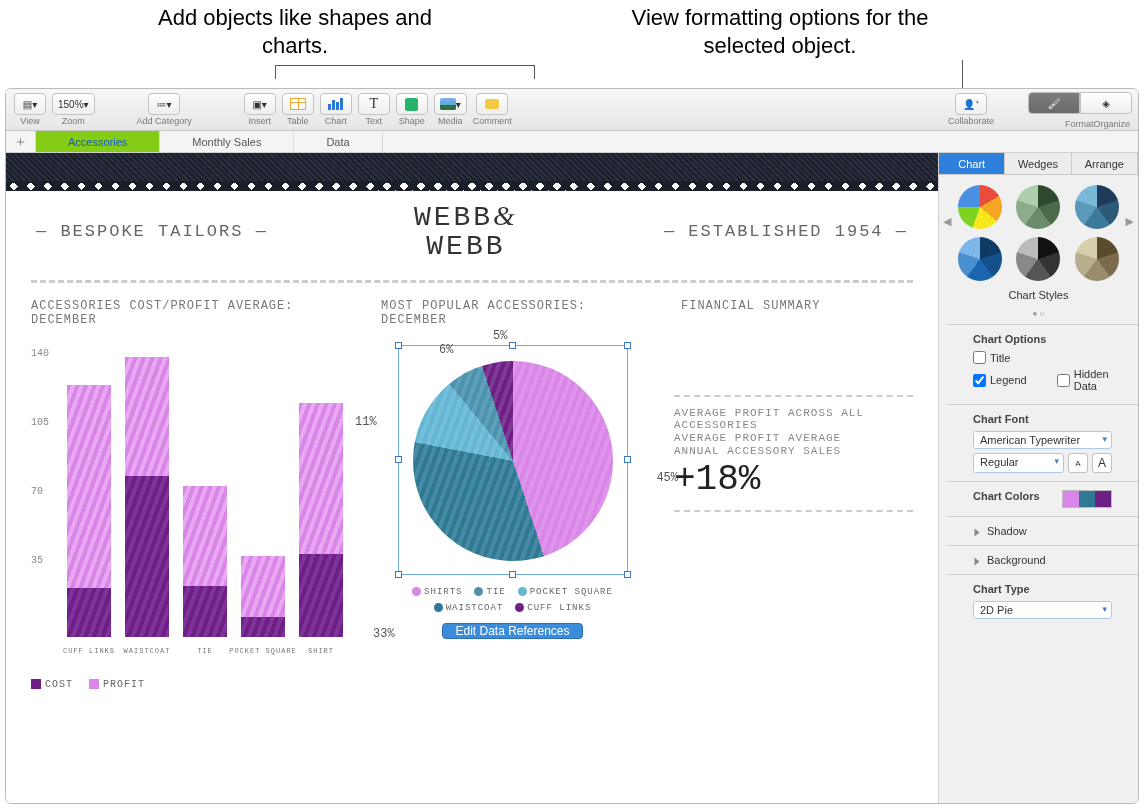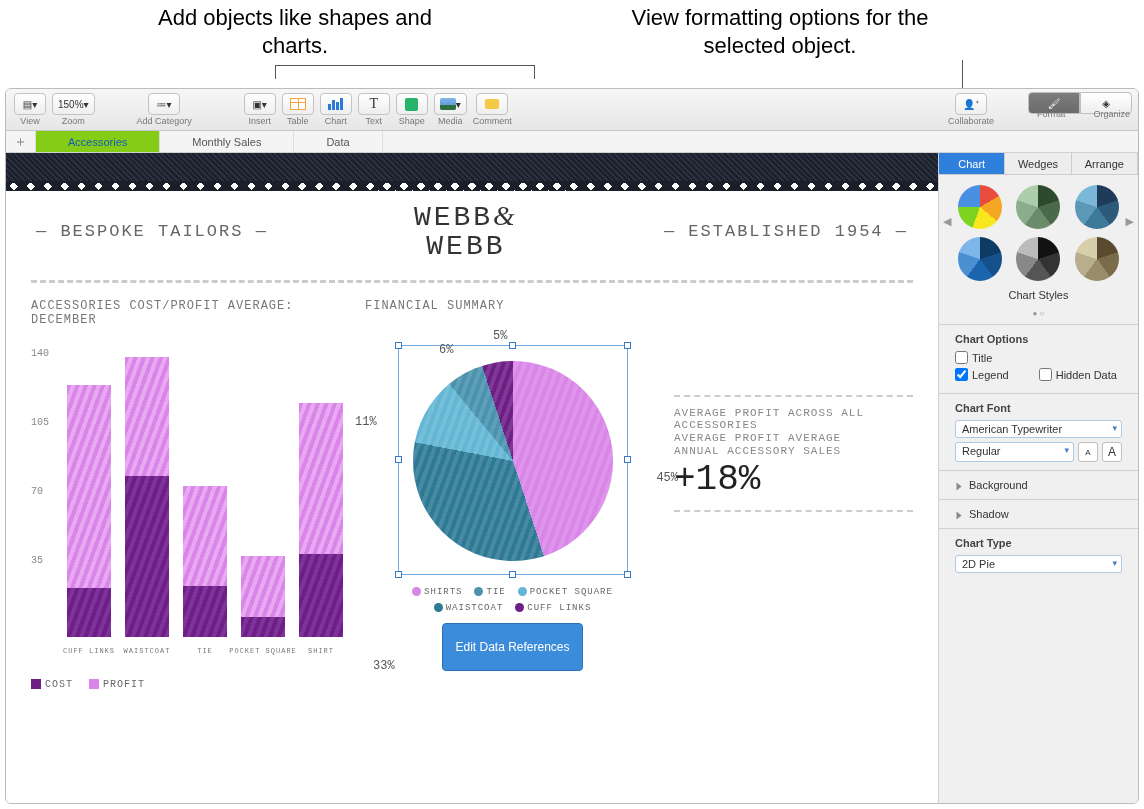--- a/index.html
+++ b/index.html
@@ -23,57 +23,57 @@
 .tab { padding: 0 32px; display: flex; align-items: center; border-right: 1px solid #ddd; font-size: 11px; color: #555; cursor: pointer; }
 .tab.active { background: #84cc16; color: #165bb5; }
 .body-row { flex: 1; display: flex; overflow: hidden; }
 .canvas { flex: 1; overflow: hidden; position: relative; background: #fff; }
 .denim { height: 30px; background: repeating-linear-gradient(45deg,#1b1f2a,#1b1f2a 2px,#2a3040 2px,#2a3040 4px); position: relative; }
 .denim::after { content:""; position:absolute; left:0; right:0; bottom:-8px; height:10px; background: repeating-linear-gradient(-45deg,#1b1f2a 0 6px,transparent 6px 12px),repeating-linear-gradient(45deg,#1b1f2a 0 6px,transparent 6px 12px); }
 .doc-head { display: flex; align-items: center; justify-content: space-between; padding: 18px 30px 8px; }
 .doc-head .caps { font-family: "American Typewriter", Courier, serif; letter-spacing: 2px; font-size: 17px; color: #666; }
 .logo { font-family: "American Typewriter", Courier, serif; font-size: 28px; letter-spacing: 3px; text-align: center; line-height: 1.05; }
 .sep-dash { height: 0; border-top: 3px dashed #ccc; margin: 10px 25px 16px; }
-.section-titles { display: flex; padding: 0 25px; gap: 14px; }
+.section-titles { display: flex; padding: 0 25px; gap: 30px; }
 .section-titles > div { font-family: "American Typewriter", Courier, serif; font-size: 12px; letter-spacing: 1px; color: #777; }
 .st1 { width: 320px; } .st2 { width: 270px; } .st3 { flex: 1; }
 .charts-row { display: flex; padding: 18px 25px 8px; gap: 24px; align-items: flex-start; }
 .bar-box { width: 320px; }
 .bar-area { height: 300px; position: relative; padding-left: 30px; }
 .bar-cats { position: absolute; left: 36px; right: 0; bottom: 8px; top: 10px; display: flex; align-items: flex-end; gap: 14px; }
 .bar { width: 44px; display: flex; flex-direction: column; justify-content: flex-end; height: 100%; position: relative; }
 .bar .seg { width: 100%; }
 .seg.profit { background: repeating-linear-gradient(110deg,#d986e8,#d986e8 4px,#e9a8f2 4px,#e9a8f2 8px); }
 .seg.cost { background: repeating-linear-gradient(110deg,#6e1f86,#6e1f86 4px,#7d339a 4px,#7d339a 8px); }
 .bar .lbl { position: absolute; bottom: -18px; left: 50%; transform: translateX(-50%); font-size: 7px; font-family: "American Typewriter", Courier; letter-spacing: 1px; color: #777; white-space: nowrap; }
 .ytick { position: absolute; left: 0; font-size: 10px; color: #888; font-family: "American Typewriter", Courier; }
 .bar-legend { margin-top: 34px; font-size: 10px; color: #666; display: flex; gap: 16px; font-family: "American Typewriter",Courier; letter-spacing: 1px; }
 .bar-legend .sw { width: 10px; height: 10px; display: inline-block; margin-right: 4px; vertical-align: middle; }
 .pie-box { width: 275px; position: relative; }
 .pie-wrap { position: relative; width: 230px; height: 230px; margin: 0 auto; border: 1px solid #6fa8dc; }
 .sel-handle { position: absolute; width: 7px; height: 7px; background: #fff; border: 1px solid #3a79c7; }
 .pie { width: 200px; height: 200px; border-radius: 50%; margin: 15px auto; background: conic-gradient(#d986e8 0deg 162deg,#2e7a95 162deg 280.8deg,#63b6d4 280.8deg 320.4deg,#4a92ae 320.4deg 342deg,#6e1f86 342deg 360deg); position: relative; overflow: hidden; }
 .pie::after { content:""; position:absolute; inset:0; background: repeating-linear-gradient(110deg, rgba(255,255,255,0.12) 0 4px, transparent 4px 8px); border-radius: 50%; }
 .pie-lbl { position: absolute; font-size: 12px; color: #555; font-family: "American Typewriter",Courier; }
-.edit-btn { display: block; margin: 10px auto 0; background: #3b8cdb; color: #fff; border: 1px solid #2d70b7; border-radius: 4px; padding: 16px 12px; font-size: 12px; cursor: pointer; }
+.edit-btn { display: block; margin: 10px auto 0; background: #3b8cdb; color: #fff; border: 1px solid #2d70b7; border-radius: 4px; padding: 0 12px; font-size: 12px; cursor: pointer; }
 .pie-legend { display: flex; flex-wrap: wrap; gap: 6px 12px; font-size: 9px; color: #666; font-family: "American Typewriter",Courier; margin-top: 12px; justify-content: center; letter-spacing: 1px; }
 .pie-legend span.sw { width: 9px; height: 9px; border-radius: 50%; display: inline-block; margin-right: 3px; vertical-align: middle; }
 .summary-box { flex: 1; font-family: "American Typewriter", Courier, serif; padding-top: 40px; }
 .dash-small { border-top: 2px dashed #ccc; margin: 10px 0; }
 .sum-lbl { font-size: 11px; letter-spacing: 1px; color: #888; margin-top: 1px; }
 .sum-val { font-size: 36px; color: #222; margin-top: 2px; }
 .inspector { width: 200px; background: #f0f0f0; border-left: 1px solid #d0d0d0; display: flex; flex-direction: column; font-size: 11px; }
 .insp-tabs { display: flex; height: 22px; }
 .insp-tab { flex: 1; display: flex; align-items: center; justify-content: center; border-bottom: 1px solid #ccc; border-right: 1px solid #ccc; background: #ededed; font-size: 11px; cursor: pointer; }
 .insp-tab.active { background: #2f7fdc; color: #fff; }
 .styles-grid { display: grid; grid-template-columns: repeat(3, 1fr); gap: 8px; padding: 10px 16px 4px; }
 .style-pie { width: 44px; height: 44px; border-radius: 50%; justify-self: center; cursor: pointer; }
 .styles-cap { text-align: center; font-size: 11px; margin: 4px 0 8px; }
 .dot-page { text-align: center; font-size: 8px; color: #999; margin-bottom: 6px; }
-.insp-sec { border-top: 1px solid #d0d0d0; padding: 8px 16px; }
+.insp-sec { border-top: 1px solid #d0d0d0; padding: 8px 26px; margin-left: 8px; }
 .insp-sec h5 { font-size: 11px; font-weight: 600; color: #444; margin-bottom: 6px; }
 .cb-row { display: flex; align-items: center; gap: 4px; font-size: 11px; margin-bottom: 4px; }
 .cb-row input { margin: 0; }
 .select { background: #fff; border: 1px solid #b0c8e8; border-radius: 3px; padding: 2px 18px 2px 6px; font-size: 11px; position: relative; cursor: pointer; }
 .select::after { content: "▾"; position: absolute; right: 4px; color: #4a7cc2; font-size: 9px; }
 .font-row { display: flex; gap: 4px; margin-top: 4px; }
 .font-row .select { flex: 1; }
 .sz-btn { width: 20px; height: 20px; border: 1px solid #c0c0c0; border-radius: 3px; background: #fff; font-size: 10px; cursor: pointer; display: flex; align-items: center; justify-content: center; }
 .row-flex { display: flex; align-items: center; justify-content: space-between; }
 .swatch-strip { width: 50px; height: 18px; border: 1px solid #bbb; display: flex; cursor: pointer; }
@@ -165,21 +165,21 @@
     <div class="spacer"></div>
     <div class="tool-group">
       <div class="tool-btn">👤⁺</div>
       <div class="tool-label">Collaborate</div>
     </div>
     <div style="width:130px"></div>
     <div class="format-tabs">
       <div class="ft">🖌</div>
       <div class="ft">◈</div>
     </div>
-    <div style="position:absolute;right:8px;bottom:11px;display:flex;gap:28px;font-size:9px;color:#777">
+    <div style="position:absolute;right:8px;bottom:1px;display:flex;font-size:9px;color:#777">
       <span>Format</span>
       <span>Organize</span>
     </div>
   </div>
 
   <div class="tabs">
     <div class="plus-tab">＋</div>
     <div class="tab active">Accessories</div>
     <div class="tab">Monthly Sales</div>
     <div class="tab">Data</div>
@@ -191,20 +191,21 @@
       <div class="doc-head">
         <div class="caps">— BESPOKE TAILORS —</div>
         <div class="logo">
           <span>WEBB</span><span style="font-style:italic;font-family:cursive">&amp;</span><br><span>WEBB</span>
         </div>
         <div class="caps">— ESTABLISHED 1954 —</div>
       </div>
       <div class="sep-dash"></div>
       <div class="section-titles">
         <div class="st1">ACCESSORIES COST/PROFIT AVERAGE: DECEMBER</div>
+        <div class="st2">MOST POPULAR ACCESSORIES: DECEMBER</div>
         <div class="st3">FINANCIAL SUMMARY</div>
       </div>
 
       <div class="charts-row">
         <div class="bar-box">
           <div class="bar-area">
             <span class="ytick" style="bottom:10px"></span>
             <span class="ytick" style="bottom:calc(10px + 25%*0.92)">35</span>
             <span class="ytick" style="bottom:calc(10px + 50%*0.92)">70</span>
             <span class="ytick" style="bottom:calc(10px + 75%*0.92)">105</span>
@@ -320,21 +321,29 @@
       </div>
       <div class="insp-sec">
         <h5>Chart Font</h5>
         <div class="select">American Typewriter</div>
         <div class="font-row">
           <div class="select">Regular</div>
           <div class="sz-btn" style="font-size:8px">A</div>
           <div class="sz-btn" style="font-size:12px">A</div>
         </div>
       </div>
+      <div class="insp-sec row-flex">
+        <h5>Chart Colors</h5>
+        <div class="swatch-strip">
+          <div style="background:#d986e8"></div>
+            <div style="background:#2e7a95"></div>
+            <div style="background:#6e1f86"></div>
+        </div>
+      </div>
+      <div class="insp-sec"><span class="disc"></span><span>Shadow</span></div>
       <div class="insp-sec"><span class="disc"></span><span>Background</span></div>
-      <div class="insp-sec"><span class="disc"></span><span>Shadow</span></div>
       <div class="insp-sec">
         <h5>Chart Type</h5>
         <div class="select">2D Pie</div>
       </div>
     </div>
   </div>
 </div>
 
 </body></html>

